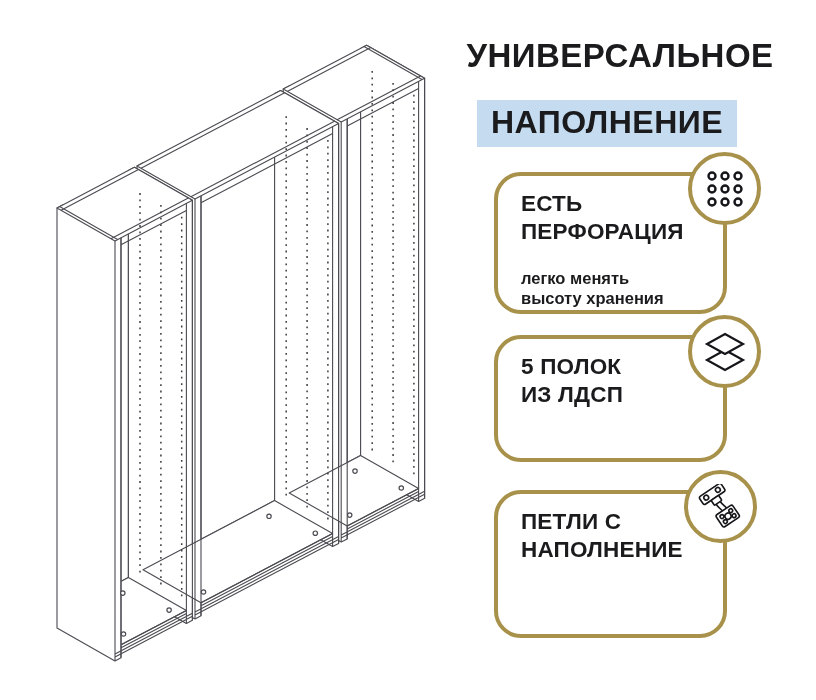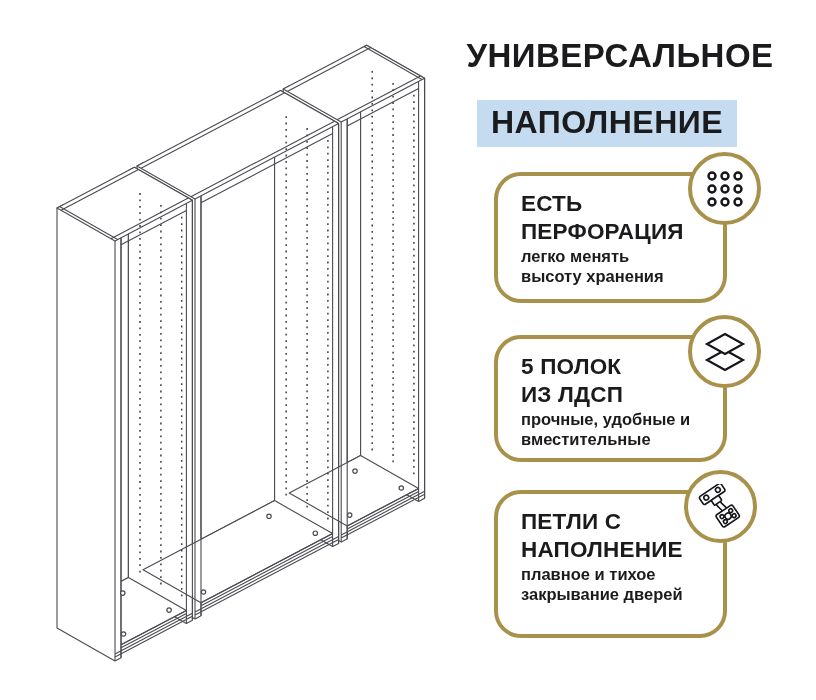--- a/index.html
+++ b/index.html
@@ -27,21 +27,21 @@
   
   .card{
     position:absolute;left:494px;width:233px;box-sizing:border-box;background:#fff;
     border:4px solid var(--gold,#a8924b);border-radius:27px;
     padding:14px 14px 2px 23px;z-index:1;
   }
   .card.c1{top:172px;min-height:131px}
   .card.c2{top:335px;min-height:127px}
   .card.c3{top:490px;min-height:148px}
   .card .t{font-size:22.5px;line-height:28px;font-weight:700;letter-spacing:.2px;white-space:pre-line}
-  .card .s{margin-top:0;font-size:16.5px;line-height:20px;font-weight:600;white-space:pre-line}
+  .card .s{margin-top:22px;font-size:16.5px;line-height:20px;font-weight:600;white-space:pre-line}
   .badge{
     position:absolute;width:65px;height:65px;border-radius:50%;background:#fff;
     border:4px solid var(--gold,#a8924b);z-index:2;
     display:flex;align-items:center;justify-content:center;
   }
   .badge.b1{left:688px;top:152px}
   .badge.b2{left:688px;top:315px}
   .badge.b3{left:684px;top:470px}
   .icon{display:block}
 </style>
@@ -102,39 +102,35 @@
           <circle cx="21" cy="34" r="3.5"></circle>
           <circle cx="34" cy="34" r="3.5"></circle>
       </g>
     </svg>
   </span>
 </div>
 
 <div class="card c2">
   <div class="t">5 ПОЛОК
 ИЗ ЛДСП</div>
-  <div class="s">прочные, удобные и
-вместительные</div>
 </div>
 <div class="badge b2">
   <span>
     <svg class="icon" width="46" height="44" viewBox="0 0 46 44">
       <g stroke="#15151a" stroke-width="2.2">
         <polygon points="23,20 41,30 23,40 5,30" fill="none"></polygon>
         <polygon points="23,4 41,14 23,24 5,14" fill="#ffffff"></polygon>
       </g>
     </svg>
   </span>
 </div>
 
 <div class="card c3">
   <div class="t">ПЕТЛИ С
 НАПОЛНЕНИЕ</div>
-  <div class="s">плавное и тихое
-закрывание дверей</div>
 </div>
 <div class="badge b3">
   <span>
     <svg class="icon" width="46" height="46" viewBox="0 0 46 46">
       <g transform="rotate(-34 23 23)" stroke="#15151a" stroke-width="1.6" fill="#ffffff">
         <rect x="10" y="2.5" width="26" height="9.5" rx="2"></rect>
         <circle cx="16" cy="7" r="2.4"></circle>
           <circle cx="30" cy="7" r="2.4"></circle>
         <rect x="18.5" y="12" width="9" height="6" rx="1"></rect>
         <path d="M20.5,18 C20.5,23 22,24.5 22,27.5 M25.5,18 C25.5,23 27,24.5 27,27.5" fill="none"></path>

